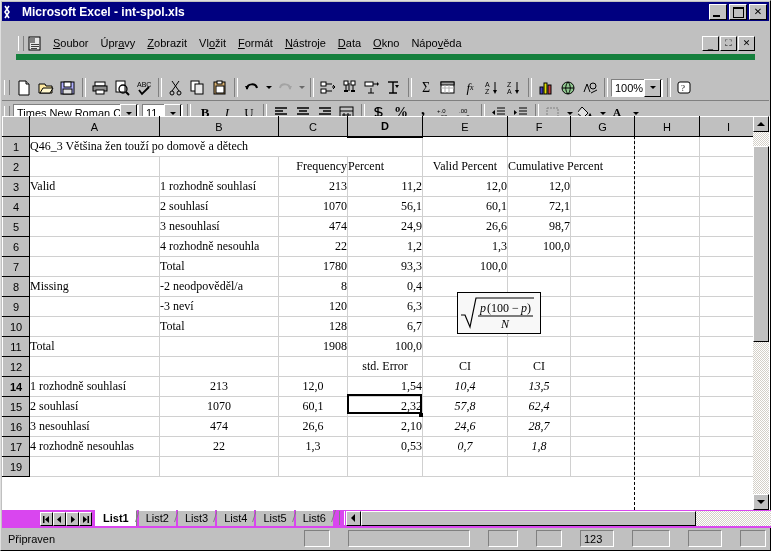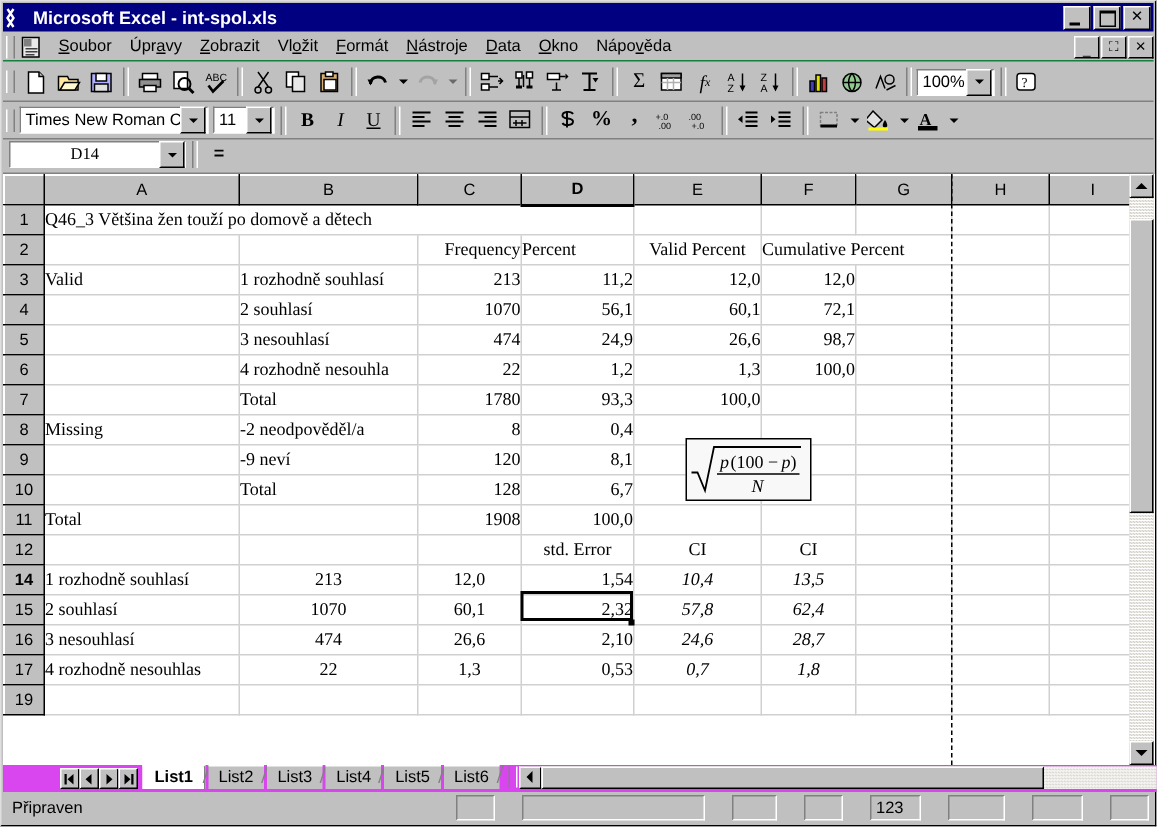--- a/index.html
+++ b/index.html
@@ -26,22 +26,22 @@
   .tb-btn{width:16px;height:14px;background:#c0c0c0;margin-left:2px;
           border-top:1px solid #fff;border-left:1px solid #fff;
           border-right:1px solid #000;border-bottom:1px solid #000;
           position:relative;}
   .tb-btn i{position:absolute;display:block;background:#000;}
   .tb-min i{width:7px;height:2px;left:3px;bottom:2px;}
   .tb-max i{width:9px;height:8px;left:3px;top:2px;background:none;border:1px solid #000;border-top-width:2px;}
   .tb-close{font-size:10px;font-weight:bold;line-height:13px;text-align:center;color:#000;}
 
   
-  .menubar{height:18px;display:flex;align-items:center;margin:1px;
-           border-bottom:1px solid #15803d;}
+  .menubar{height:18px;display:flex;margin:15px;
+           border-bottom:6px solid #15803d;}
   .grip{width:4px;height:15px;margin:0 3px 0 2px;
         border-left:1px solid #fff;border-right:1px solid #808080;}
   .menu-icon{width:16px;height:15px;margin-right:4px;position:relative;}
   .menu-item{padding:1px 6px;font-size:11px;color:#000;white-space:nowrap;}
   .menu-item u{text-decoration:underline;}
   .menubar .spacer{flex:1;}
   .mdi-btn{width:15px;height:13px;background:#c0c0c0;margin-left:1px;
           border-top:1px solid #fff;border-left:1px solid #fff;
           border-right:1px solid #000;border-bottom:1px solid #000;
           position:relative;font-size:9px;line-height:12px;text-align:center;color:#000;}
@@ -602,23 +602,23 @@
             <td class="cell r">0,4</td>
             <td class="cell"></td>
             <td class="cell"></td>
             <td class="cell"></td>
             <td class="cell"></td>
             <td class="cell"></td>
           </tr>
           <tr>
             <td class="rowhdr">9</td>
             <td class="cell"></td>
-            <td class="cell">-9  neví</td>
+            <td class="cell">-3  neví</td>
             <td class="cell r">120</td>
-            <td class="cell r">8,1</td>
+            <td class="cell r">6,3</td>
             <td class="cell"></td>
             <td class="cell"></td>
             <td class="cell"></td>
             <td class="cell"></td>
             <td class="cell"></td>
           </tr>
           <tr>
             <td class="rowhdr">10</td>
             <td class="cell"></td>
             <td class="cell">Total</td>

